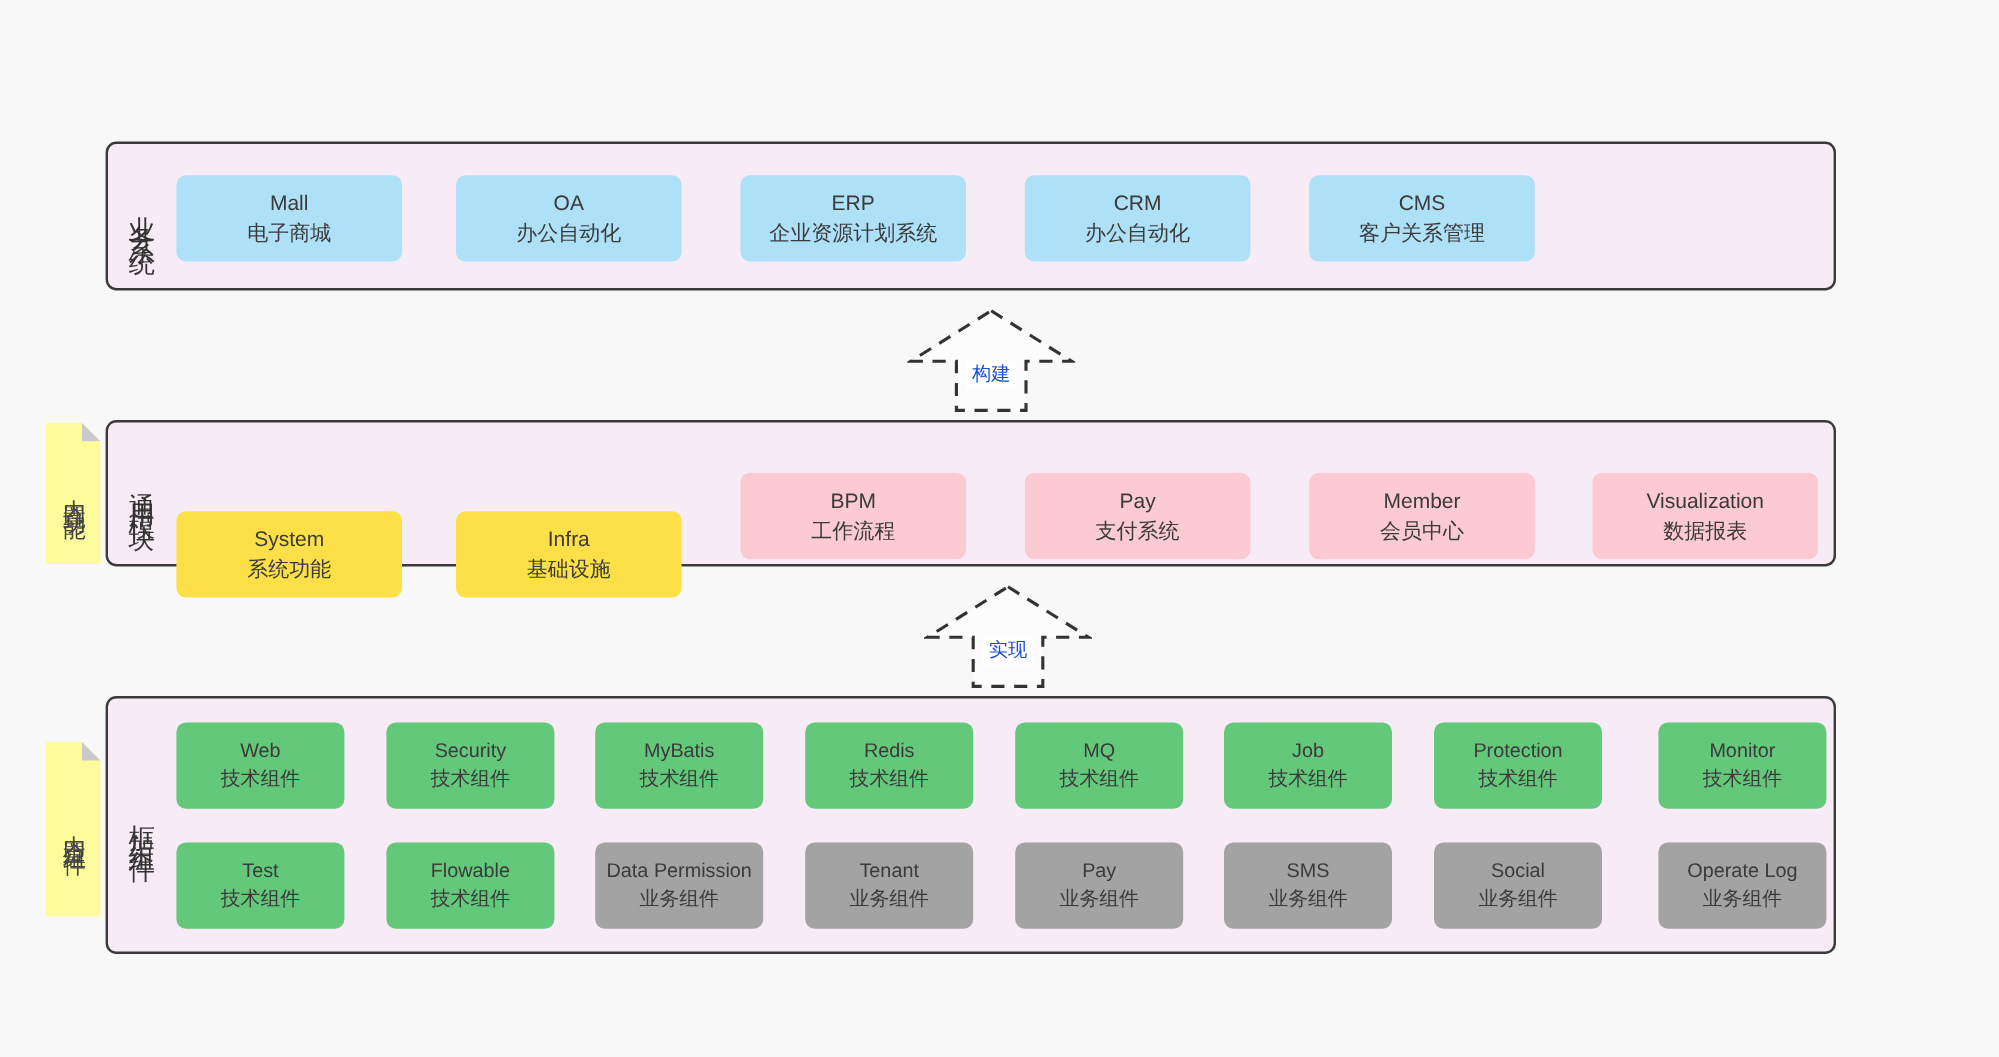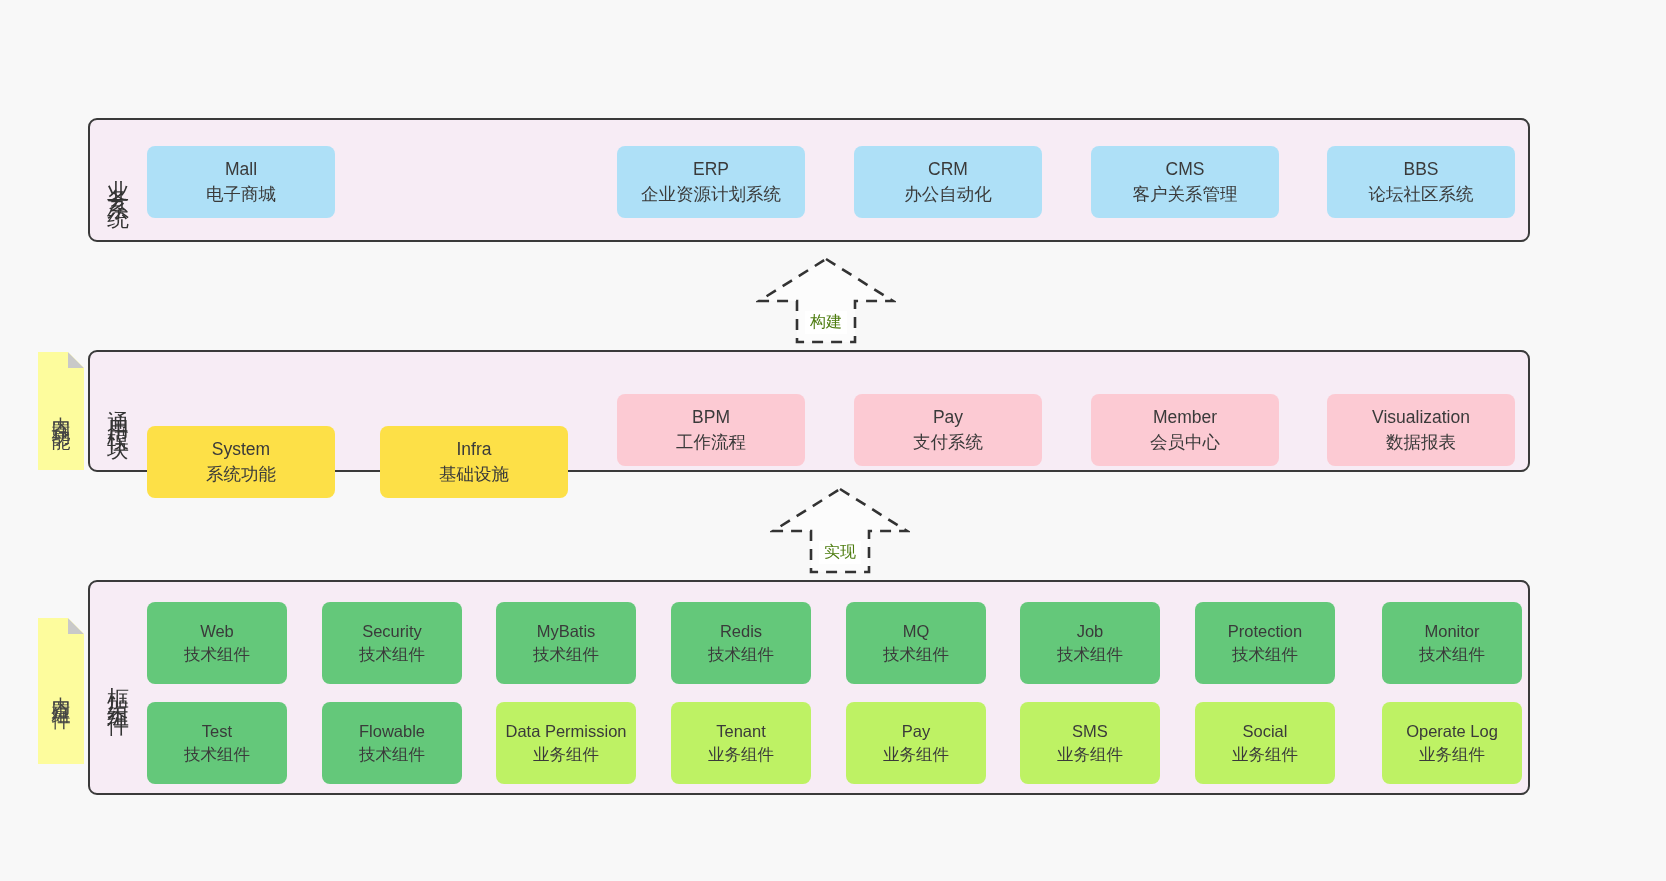--- a/index.html
+++ b/index.html
@@ -28,28 +28,28 @@
     white-space:nowrap;
   }
   
   .box {
     position:absolute; border-radius:8px;
     display:flex; flex-direction:column;
     align-items:center; justify-content:center;
     text-align:center;
   }
   .row-box { width:188px; height:72px; top:26px; font-size:17.5px; line-height:25px; }
-  .fw-box  { width:140px; height:82px; font-size:16.5px; line-height:23px; padding:0 7px; box-sizing:border-box; }
+  .fw-box  { width:140px; height:72px; font-size:16.5px; line-height:23px; padding:0 7px; box-sizing:border-box; }
   .fw-top    { top:20px; }
   .fw-bottom { top:120px;justify-content:center; }
   .blue        { background:#aee0f7; }
   .red         { background:#fde047;margin-top:48px; }
   .pink        { background:#fccad3;margin-top:16px; }
   .green       { background:#64c87a; }
-  .green-light { background:#bef264; }
+  .green-light { background:#a3a3a3; }
   .c1{left:57px}.c2{left:290px}.c3{left:527px}.c4{left:764px}.c5{left:1001px}.c6{left:1237px}
   .g1{left:57px}.g2{left:232px}.g3{left:406px}.g4{left:581px}.g5{left:756px}.g6{left:930px}.g7{left:1105px}.g8{left:1292px}
   
   .note {
     position:absolute; left:38px; width:46px;
     background:#fdfc9d;
     clip-path:polygon(0 0, calc(100% - 16px) 0, 100% 16px, 100% 100%, 0 100%);
   }
   .note::after {
     content:""; position:absolute; right:0; top:0;
@@ -64,51 +64,51 @@
     writing-mode:vertical-rl; text-orientation:upright;
     font-size:19px; letter-spacing:5px; color:#444;
     white-space:nowrap;
   }
   
   .arrow { position:absolute; width:140px; height:90px; }
   #arrow-build     { left:756px; top:256px; }
   #arrow-implement { left:770px; top:486px; }
   .arrow svg { display:block; }
   .arrow-label {
-    position:absolute; left:50%; top:55px;
+    position:absolute; left:50%; top:45px;
     transform:translateX(-50%);
     background:#ffffff; padding:1px 5px;
-    font-size:16px; color:#4d7c0f; white-space:nowrap;
+    font-size:16px; color:#1d4ed8; white-space:nowrap;
   }
 </style>
 </head>
 <body>
 
 <div class="layer" id="layer-business">
   <div class="layer-label">业务系统</div>
 
   <div class="box row-box blue c1">
     <div>Mall</div>
     <div>电子商城</div>
   </div>
+  <div class="box row-box blue c2">
+    <div>OA</div>
+    <div>办公自动化</div>
+  </div>
   <div class="box row-box blue c3">
     <div>ERP</div>
     <div>企业资源计划系统</div>
   </div>
   <div class="box row-box blue c4">
     <div>CRM</div>
     <div>办公自动化</div>
   </div>
   <div class="box row-box blue c5">
     <div>CMS</div>
     <div>客户关系管理</div>
-  </div>
-  <div class="box row-box blue c6">
-    <div>BBS</div>
-    <div>论坛社区系统</div>
   </div>
 </div>
 
 <div class="arrow" id="arrow-build">
   <svg width="140" height="90" viewBox="0 0 140 90">
     <polygon points="70,3 137,45 99,45 99,86 41,86 41,45 3,45" fill="#fcfcfc" stroke="#333333" stroke-width="2.6" stroke-dasharray="11 8" stroke-linejoin="miter"></polygon>
   </svg>
   <span class="arrow-label">构建</span>
 </div>
 

